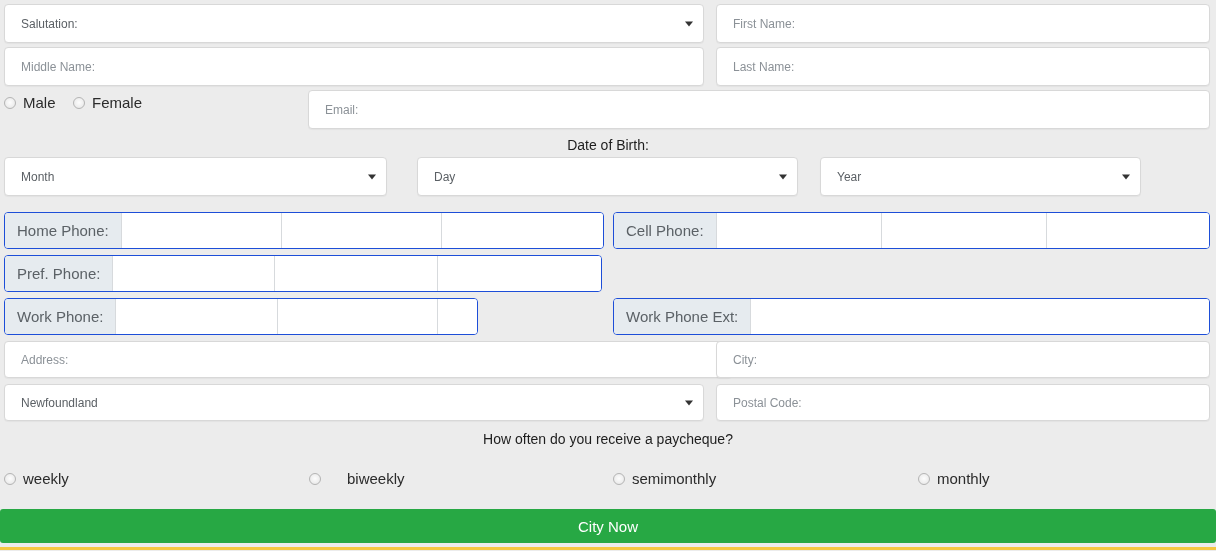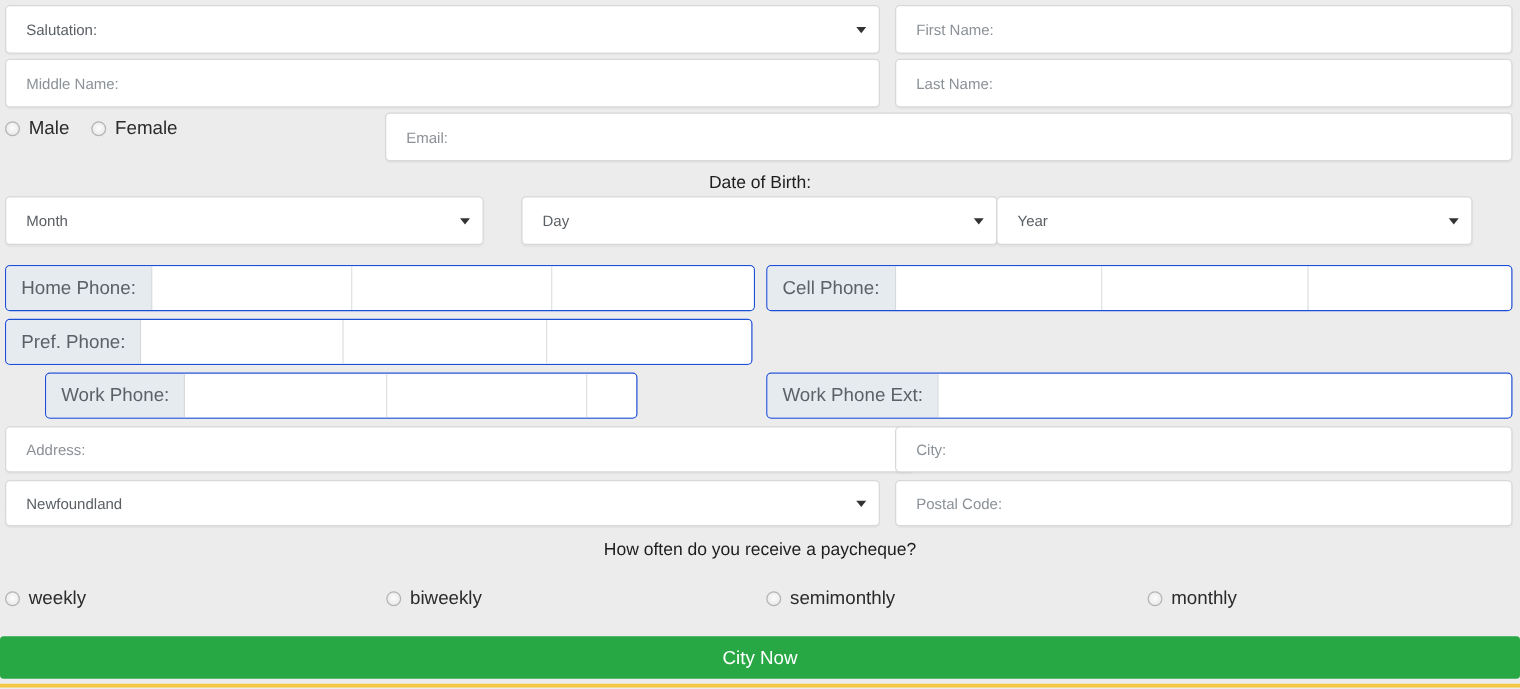--- a/index.html
+++ b/index.html
@@ -172,21 +172,21 @@
   <div class="fld sel" style="left:4px; top:157px; width:383px; height:39px;">
     <span>Month</span>
     <span class="caret"></span>
   </div>
 
   <div class="fld sel" style="left:417px; top:157px; width:381px; height:39px;">
     <span>Day</span>
     <span class="caret"></span>
   </div>
 
-  <div class="fld sel" style="left:797px; top:157px; width:381px; height:39px;">
+  <div class="fld sel" style="left:820px; top:157px; width:321px; height:39px;">
     <span>Year</span>
     <span class="caret"></span>
   </div>
 
   <div class="phone-group" style="left:4px; top:212px; width:600px; height:37px;">
     <div class="phone-label">Home Phone:</div>
     <div class="phone-seg" style="width:160px;"></div>
     <div class="phone-seg" style="width:160px;"></div>
     <div class="phone-seg grow"></div>
   </div>
@@ -198,21 +198,21 @@
     <div class="phone-seg grow"></div>
   </div>
 
   <div class="phone-group" style="left:4px; top:255px; width:598px; height:37px;">
     <div class="phone-label">Pref. Phone:</div>
     <div class="phone-seg" style="width:162px;"></div>
     <div class="phone-seg" style="width:163px;"></div>
     <div class="phone-seg grow"></div>
   </div>
 
-  <div class="phone-group" style="left:4px; top:298px; width:474px; height:37px;margin-left:32px;">
+  <div class="phone-group" style="left:4px; top:298px; width:474px; height:37px;">
     <div class="phone-label">Work Phone:</div>
     <div class="phone-seg" style="width:162px;"></div>
     <div class="phone-seg" style="width:160px;"></div>
     <div class="phone-seg grow"></div>
   </div>
 
   <div class="phone-group" style="left:613px; top:298px; width:597px; height:37px;">
     <div class="phone-label">Work Phone Ext:</div>
     <div class="phone-seg grow"></div>
   </div>
@@ -234,21 +234,21 @@
     <span>Postal Code:</span>
   </div>
 
   <div class="caption" style="left:0px; top:431px; width:1216px;">How often do you receive a paycheque?</div>
 
   <label class="radio-wrap" style="left:4px; top:470px;">
     <span class="radio-dot"></span>
     <span class="radio-label">weekly</span>
   </label>
 
-  <label class="radio-wrap" style="left:309px; top:470px;">
+  <label class="radio-wrap" style="left:309px; top:470px;gap:19px;">
     <span class="radio-dot"></span>
     <span class="radio-label">biweekly</span>
   </label>
 
   <label class="radio-wrap" style="left:613px; top:470px;">
     <span class="radio-dot"></span>
     <span class="radio-label">semimonthly</span>
   </label>
 
   <label class="radio-wrap" style="left:918px; top:470px;">

